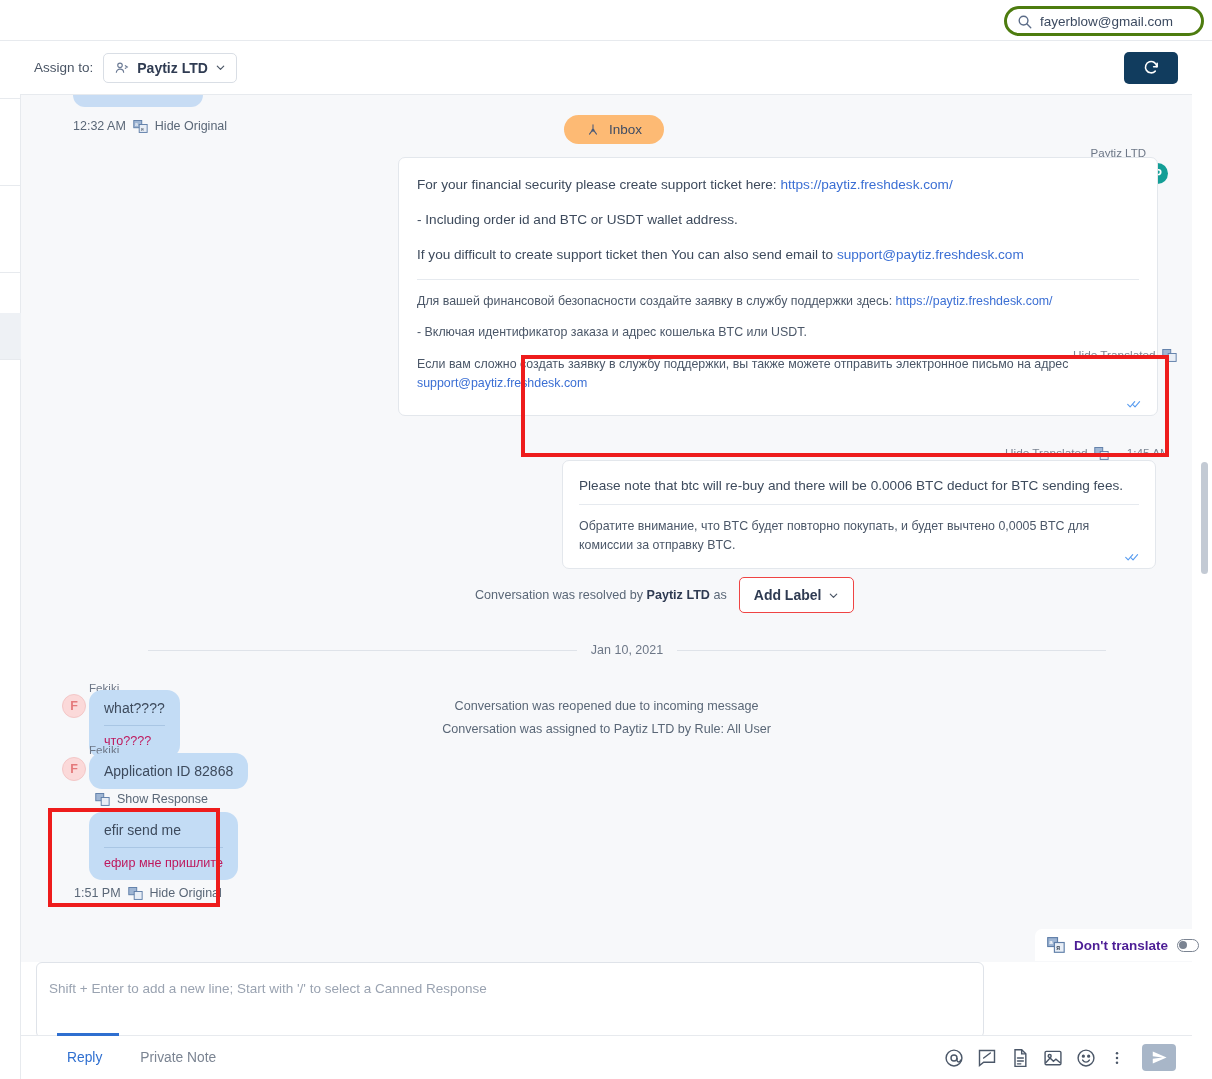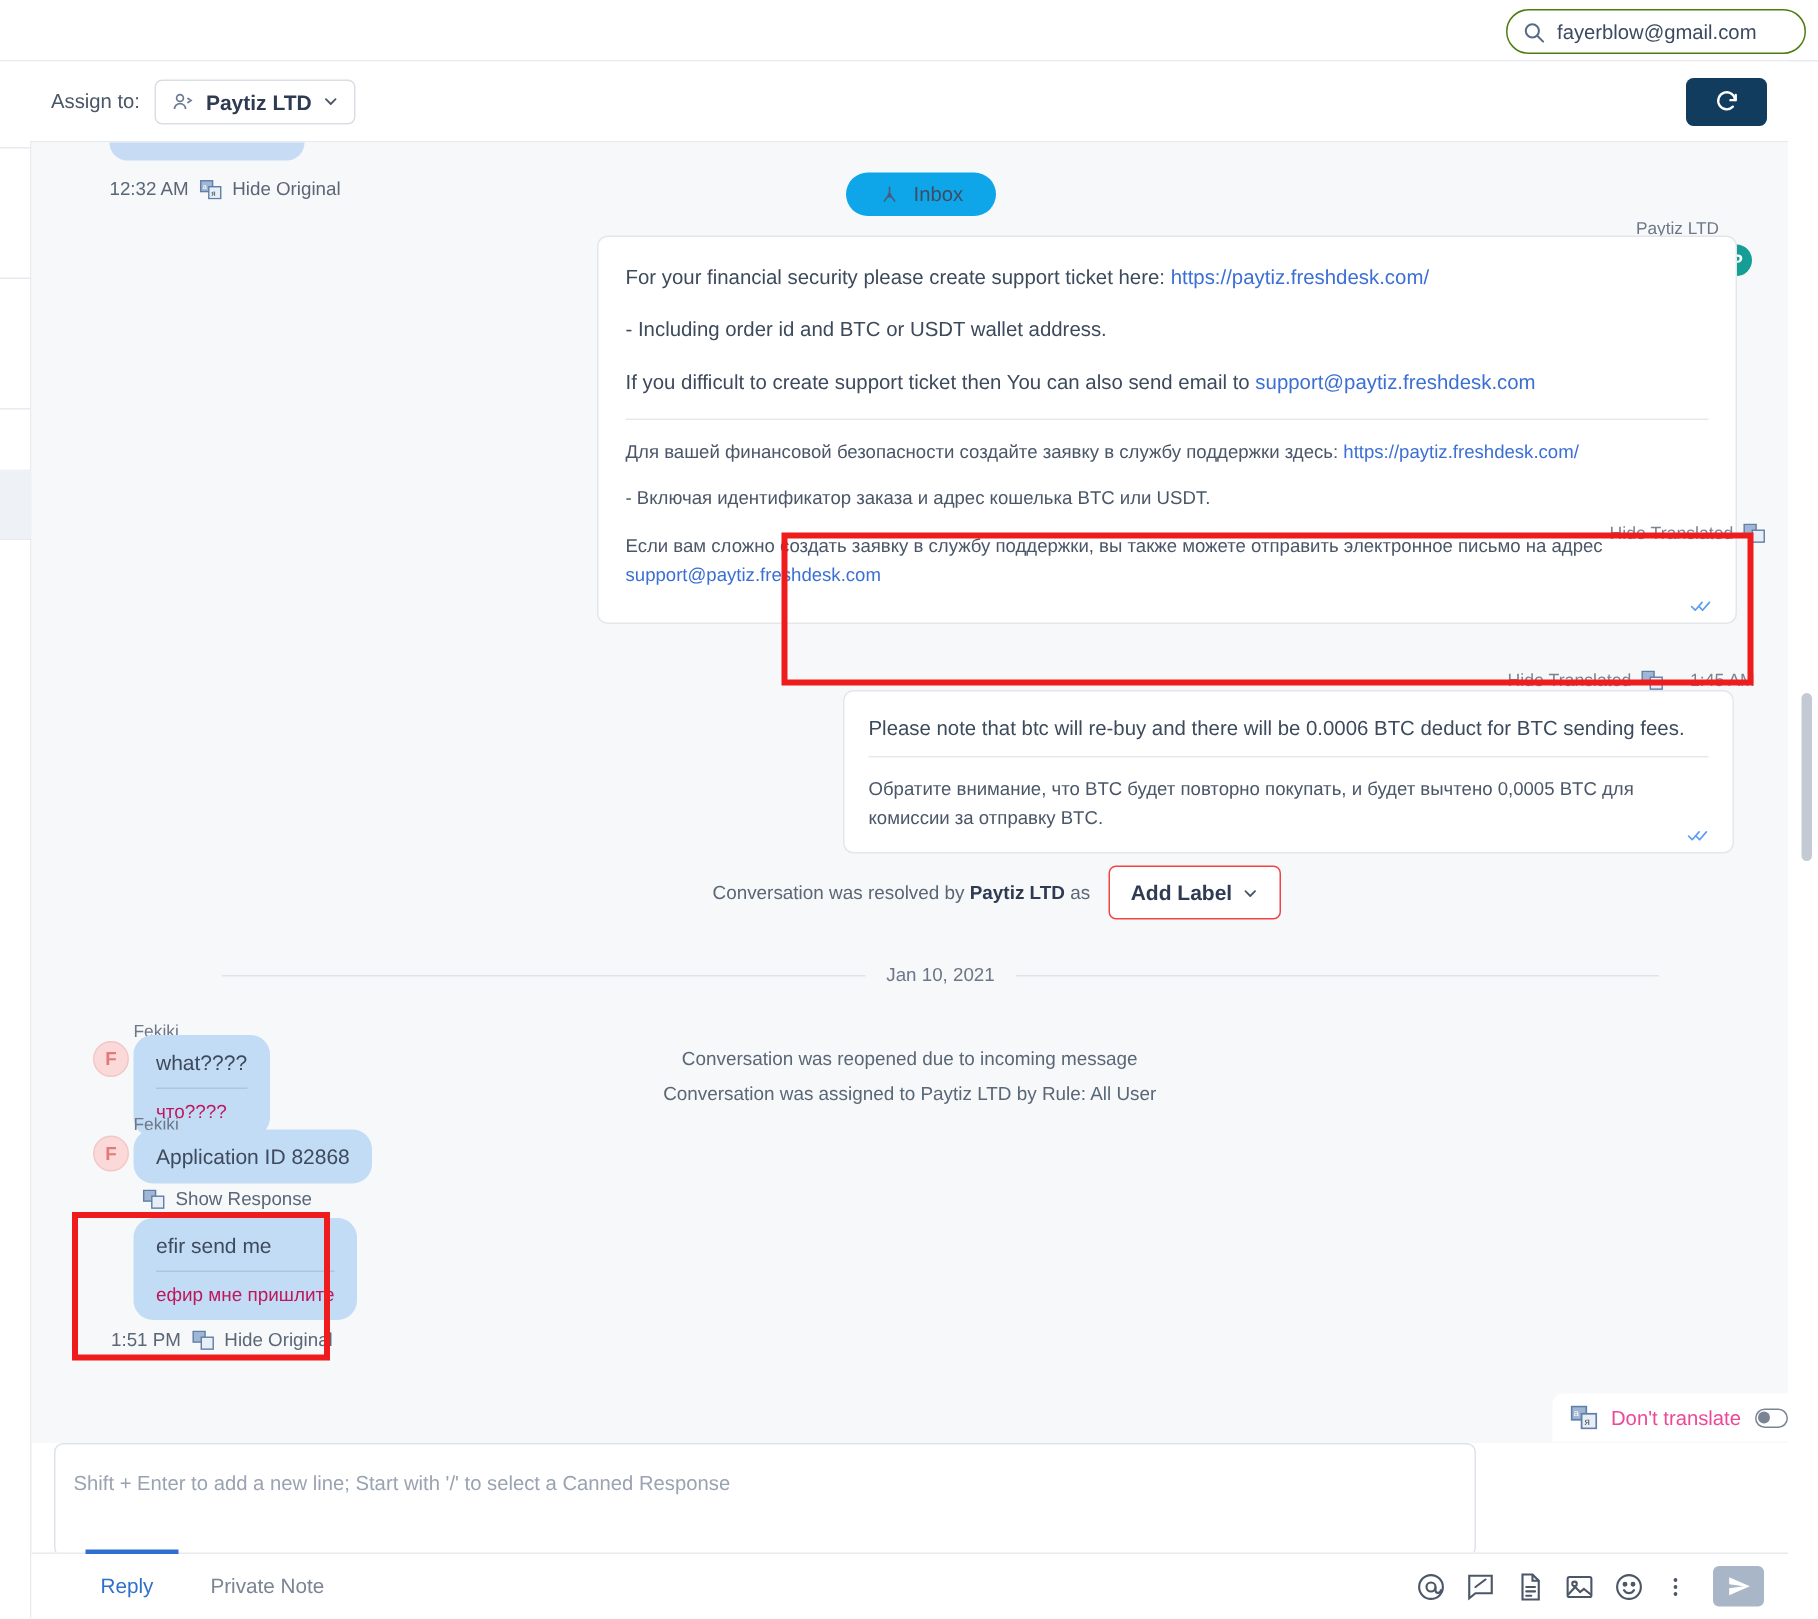--- a/index.html
+++ b/index.html
@@ -12,21 +12,21 @@
   .app { position: relative; width: 1212px; height: 1079px; background:#fff; }
 
   
   .topbar {
     position:absolute; left:0; top:0; width:1212px; height:41px;
     background:#ffffff; border-bottom:1px solid #e7eaee;
   }
   .search-wrap {
     position:absolute; right:8px; top:6px;
     width:200px; height:30px;
-    border:1px solid #4d7c0f; border-radius:16px;
+    border:3px solid #4d7c0f; border-radius:16px;
     background:#fff; display:flex; align-items:center; padding:0 10px; gap:8px;
   }
   .search-ico { width:15px; height:15px; flex:0 0 auto; color:#5a6b87; }
   .search-val { font-size:13.5px; color:#3c4a60; white-space:nowrap; overflow:hidden; }
 
   
   .assignbar {
     position:absolute; left:20px; top:41px; width:1172px; height:54px;
     background:#fff; border-bottom:1px solid #e7eaee;
     display:flex; align-items:center; padding:0 14px;
@@ -64,21 +64,21 @@
 
   
   .cut-bubble { position:absolute; left:52px; top:-14px; width:130px; height:26px;
                 background:#c7dcf4; border-radius:0 0 12px 12px; }
   .meta-row { display:flex; align-items:center; gap:7px; font-size:12.5px; color:#5a6777; }
   .t-ico { width:15px; height:13px; flex:0 0 auto; }
 
   .inbox-pill {
     position:absolute; left:543px; top:20px;
     display:flex; align-items:center; gap:9px;
-    background:#0ea5e9; border-radius:15px; padding:7px 22px;
+    background:#fdba74; border-radius:15px; padding:7px 22px;
     font-size:13.5px; color:#3f4c63; cursor:pointer;
   }
   .inbox-pill svg { width:14px; height:14px; color:#4a5a78; }
 
   .right-name { position:absolute; right:46px; top:52px; font-size:11.5px; color:#6d7787; }
   .p-avatar {
     position:absolute; right:24px; top:68px; width:21px; height:21px; border-radius:50%;
     background:#149e96; display:flex; align-items:center; justify-content:center;
     color:#fff; font-size:12px; font-weight:bold; font-style:italic;
   }
@@ -146,21 +146,21 @@
   .cb-sep { height:1px; background:#a9c6e4; margin:9px 0 8px 0; }
   .cb-tr { font-size:12.6px; color:#be185d; white-space:nowrap; }
 
   .sysmsg { position:absolute; width:100%; text-align:center; font-size:12.6px; color:#5a6777; }
 
   
   .translate-toggle {
     position:absolute; left:1035px; top:929px;
     display:flex; align-items:center; gap:9px;
     background:#fff; border-radius:7px 7px 0 0; padding:8px 12px;
-    font-size:13.5px; color:#ec4899; cursor:pointer;
+    font-size:13.5px; color:#4c1d95; cursor:pointer;font-weight:bold;
   }
   .tgl { width:22px; height:13px; border:1.4px solid #7b8492; border-radius:7px; position:relative; }
   .tgl::after { content:""; position:absolute; left:1.5px; top:1.5px; width:8px; height:8px;
                 border-radius:50%; background:#7b8492; }
   .composer {
     position:absolute; left:36px; top:962px; width:948px; height:76px;
     background:#fff; border:1px solid #dfe3e9; border-radius:6px;
   }
   .composer-ph { position:absolute; left:12px; top:18px; font-size:13.5px; color:#9aa3b1; }
   .footer {

